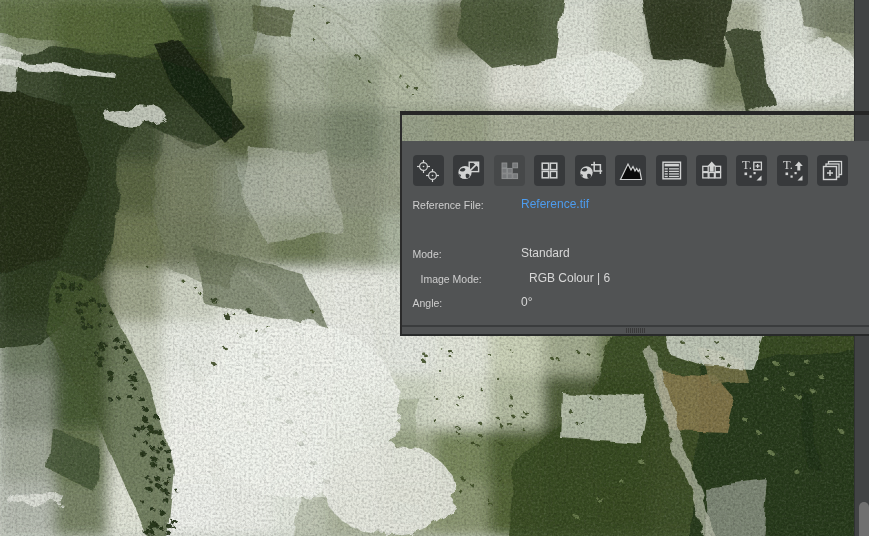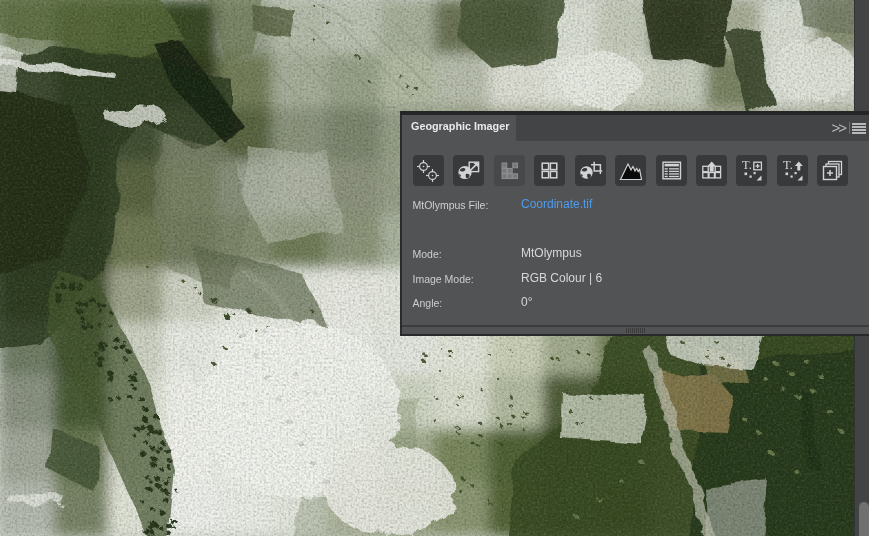--- a/index.html
+++ b/index.html
@@ -550,26 +550,20 @@
     </g>
     <rect x="0" y="0" width="869" height="536" filter="url(#grain)" opacity="0.26"></rect>
     <rect x="0" y="0" width="869" height="536" filter="url(#grain2)" opacity="0.15"></rect>
   </svg>
   <div id="scroll">
       <div id="thumb"></div>
     </div>
   <div id="panel">
     <div id="ptopline"></div>
     <div id="pleft"></div>
-    <div id="phead">
-      <div id="ptab">Geographic Imager</div>
-      <div id="hgg">&gt;&gt;</div>
-      <div id="hsep"></div>
-      <div id="hham"></div>
-    </div>
     <div id="pbody"></div>
     <div id="pfootline"></div>
     <div id="pfoot"></div>
     <div id="pbot"></div>
     <div id="grip"></div>
     <div class="btn" style="left:13px;">
         <svg width="31" height="31" viewBox="0 0 31 31">
           <circle cx="10.5" cy="11.5" r="3.9" fill="none" stroke="#d2d3d3" stroke-width="1.1"></circle>
           <circle cx="10.5" cy="11.5" r="0.8" fill="#d2d3d3"></circle>
           <line x1="10.5" y1="5.0" x2="10.5" y2="8.1" stroke="#d2d3d3" stroke-width="1.2"></line>
@@ -678,28 +672,28 @@
     <div class="btn" style="left:417px;">
         <svg width="31" height="31" viewBox="0 0 31 31">
           <rect x="11.5" y="6.5" width="13" height="13" fill="none" stroke="#d2d3d3" stroke-width="1.3"></rect>
           <rect x="9" y="9" width="13" height="13" fill="#37393b" stroke="#d2d3d3" stroke-width="1.3"></rect>
           <rect x="6.5" y="11.5" width="13" height="13" fill="#37393b" stroke="#d2d3d3" stroke-width="1.4"></rect>
           <line x1="13" y1="15" x2="13" y2="21" stroke="#d2d3d3" stroke-width="1.5"></line>
           <line x1="10" y1="18" x2="16" y2="18" stroke="#d2d3d3" stroke-width="1.5"></line>
         </svg>
       </div>
     <div class="row" style="top:86px;">
-        <span class="lab">MtOlympus File:</span>
-        <span class="val blue">Coordinate.tif</span>
+        <span class="lab">Reference File:</span>
+        <span class="val blue">Reference.tif</span>
       </div>
     <div class="row" style="top:135px;">
         <span class="lab">Mode:</span>
-        <span class="val">MtOlympus</span>
-      </div>
-    <div class="row" style="top:159.5px;">
+        <span class="val">Standard</span>
+      </div>
+    <div class="row" style="top:159.5px;margin-left:8px;">
         <span class="lab">Image Mode:</span>
         <span class="val">RGB Colour | 6</span>
       </div>
     <div class="row" style="top:184px;">
         <span class="lab">Angle:</span>
         <span class="val">0°</span>
       </div>
   </div>
 </div>
 

